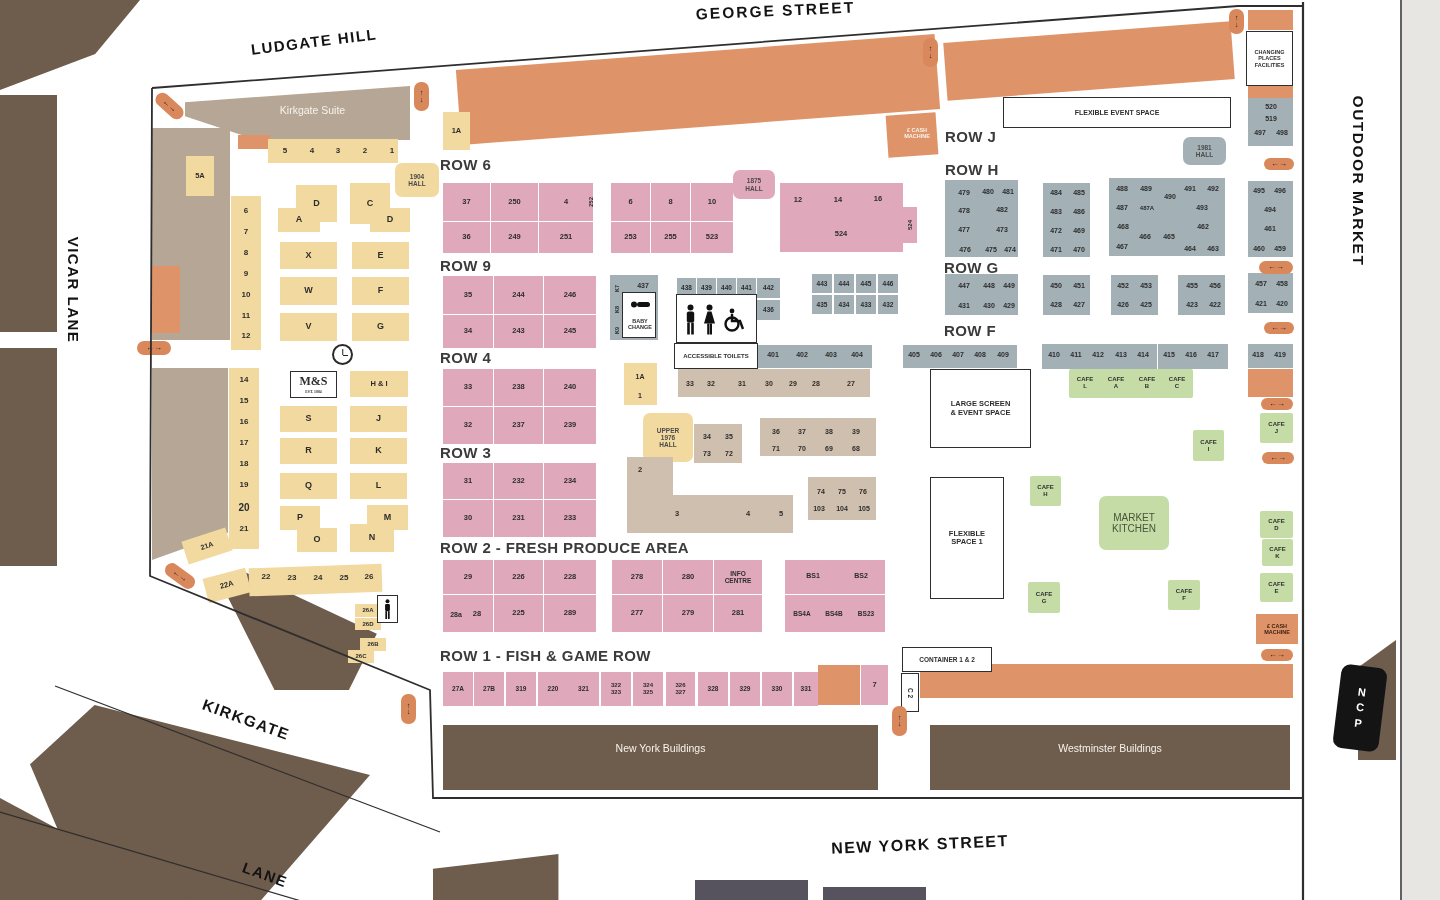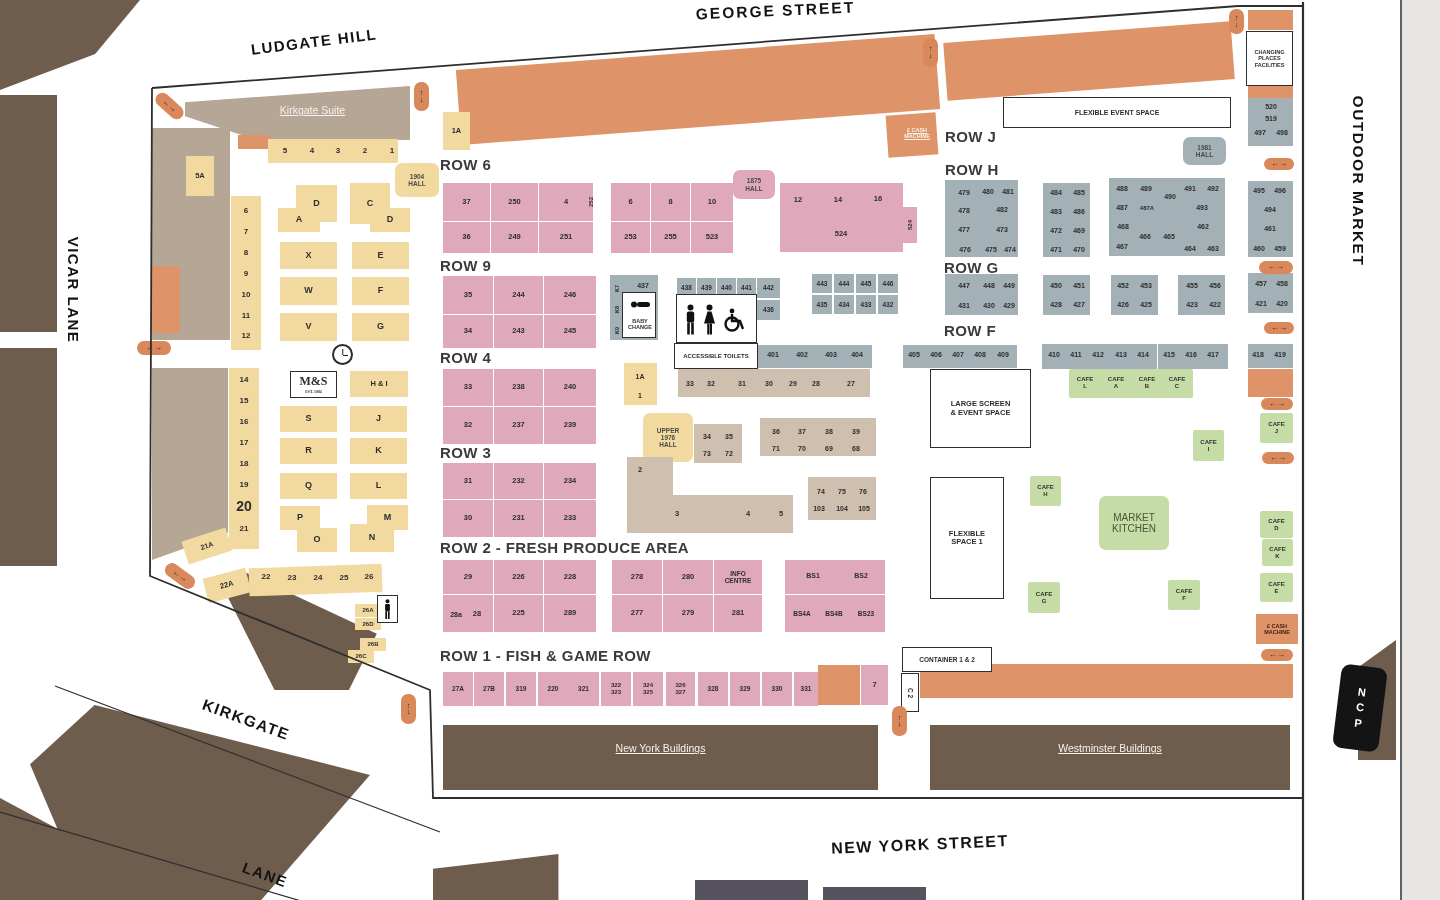--- a/index.html
+++ b/index.html
@@ -11,21 +11,21 @@
   .st-tan{background:#f2d9a0;}
   .st-taupe{background:#cfbfae;}
   .st-gray{background:#a3b1b6;}
   .st-green{background:#c5dca6;border-radius:2px;}
   .st-orange{background:#de9468;}
   .box-white{background:#fff;border:1.3px solid #2e2e2e;}
   .bldg{background:#6e5c4c;}
   .bldgt{background:#b5a696;}
   .fill{}
   .lbl{}
-  .wlabel{color:#f7f3ec;text-decoration:underline;}
+  .wlabel{color:#f7f3ec;}
   .head{justify-content:flex-start;color:#3b3b3b;letter-spacing:.4px;white-space:nowrap;font-size:15px;}
   .street{color:#131313;letter-spacing:1.2px;white-space:nowrap;font-weight:700;font-size:15px;}
   .arrow{background:#d9885b;border-radius:7px;color:#1d1d1d;}
   .ncp{background:#141414;border-radius:9px;color:#fff;}
   .rd{border-radius:7px;}
   .serif{font-family:"Liberation Serif",serif;}
   .clock{border:2px solid #2a2a2a;border-radius:50%;background:#fff;}
   .clock::before{content:"";position:absolute;left:50%;top:50%;width:1.5px;height:6px;background:#222;transform:translate(-50%,-100%);}
   .clock::after{content:"";position:absolute;left:50%;top:50%;width:5px;height:1.5px;background:#222;}
   svg.overlay{position:absolute;left:0;top:0;pointer-events:none;}
@@ -101,21 +101,21 @@
     <div class="it lbl" style="left: 236px; top: 289px; width: 20px; height: 12px; font-size: 8px;">10</div>
     <div class="it lbl" style="left: 236px; top: 310px; width: 20px; height: 12px; font-size: 8px;">11</div>
     <div class="it lbl" style="left: 236px; top: 330px; width: 20px; height: 12px; font-size: 8px;">12</div>
     <div class="it st-tan" style="left: 229px; top: 368px; width: 30px; height: 181px;"></div>
     <div class="it lbl" style="left: 234px; top: 374px; width: 20px; height: 12px; font-size: 8px;">14</div>
     <div class="it lbl" style="left: 234px; top: 395px; width: 20px; height: 12px; font-size: 8px;">15</div>
     <div class="it lbl" style="left: 234px; top: 416px; width: 20px; height: 12px; font-size: 8px;">16</div>
     <div class="it lbl" style="left: 234px; top: 437px; width: 20px; height: 12px; font-size: 8px;">17</div>
     <div class="it lbl" style="left: 234px; top: 458px; width: 20px; height: 12px; font-size: 8px;">18</div>
     <div class="it lbl" style="left: 234px; top: 479px; width: 20px; height: 12px; font-size: 8px;">19</div>
-    <div class="it lbl" style="left: 234px; top: 501px; width: 20px; height: 12px; font-size: 14px;">20</div>
+    <div class="it lbl" style="left: 234px; top: 501px; width: 20px; height: 12px; font-size: 10px;">20</div>
     <div class="it lbl" style="left: 234px; top: 523px; width: 20px; height: 12px; font-size: 8px;">21</div>
     <div class="it st-tan" style="left: 184px; top: 534px; width: 46px; height: 24px; font-size: 7px; transform: rotate(-18deg);">21A</div>
     <div class="it st-tan" style="left: 205px; top: 573px; width: 44px; height: 25px; transform: rotate(-15deg);">22A</div>
     <div class="it st-tan" style="left: 249px; top: 566px; width: 133px; height: 28px; transform: rotate(-2deg);"></div>
     <div class="it lbl" style="left: 257px; top: 572px; width: 18px; height: 11px; font-size: 8px;">22</div>
     <div class="it lbl" style="left: 283px; top: 573px; width: 18px; height: 11px; font-size: 8px;">23</div>
     <div class="it lbl" style="left: 309px; top: 573px; width: 18px; height: 11px; font-size: 8px;">24</div>
     <div class="it lbl" style="left: 335px; top: 573px; width: 18px; height: 11px; font-size: 8px;">25</div>
     <div class="it lbl" style="left: 360px; top: 572px; width: 18px; height: 11px; font-size: 8px;">26</div>
     <div class="it st-tan" style="left: 355px; top: 604px; width: 26px; height: 13px; font-size: 6px;">26A</div>

